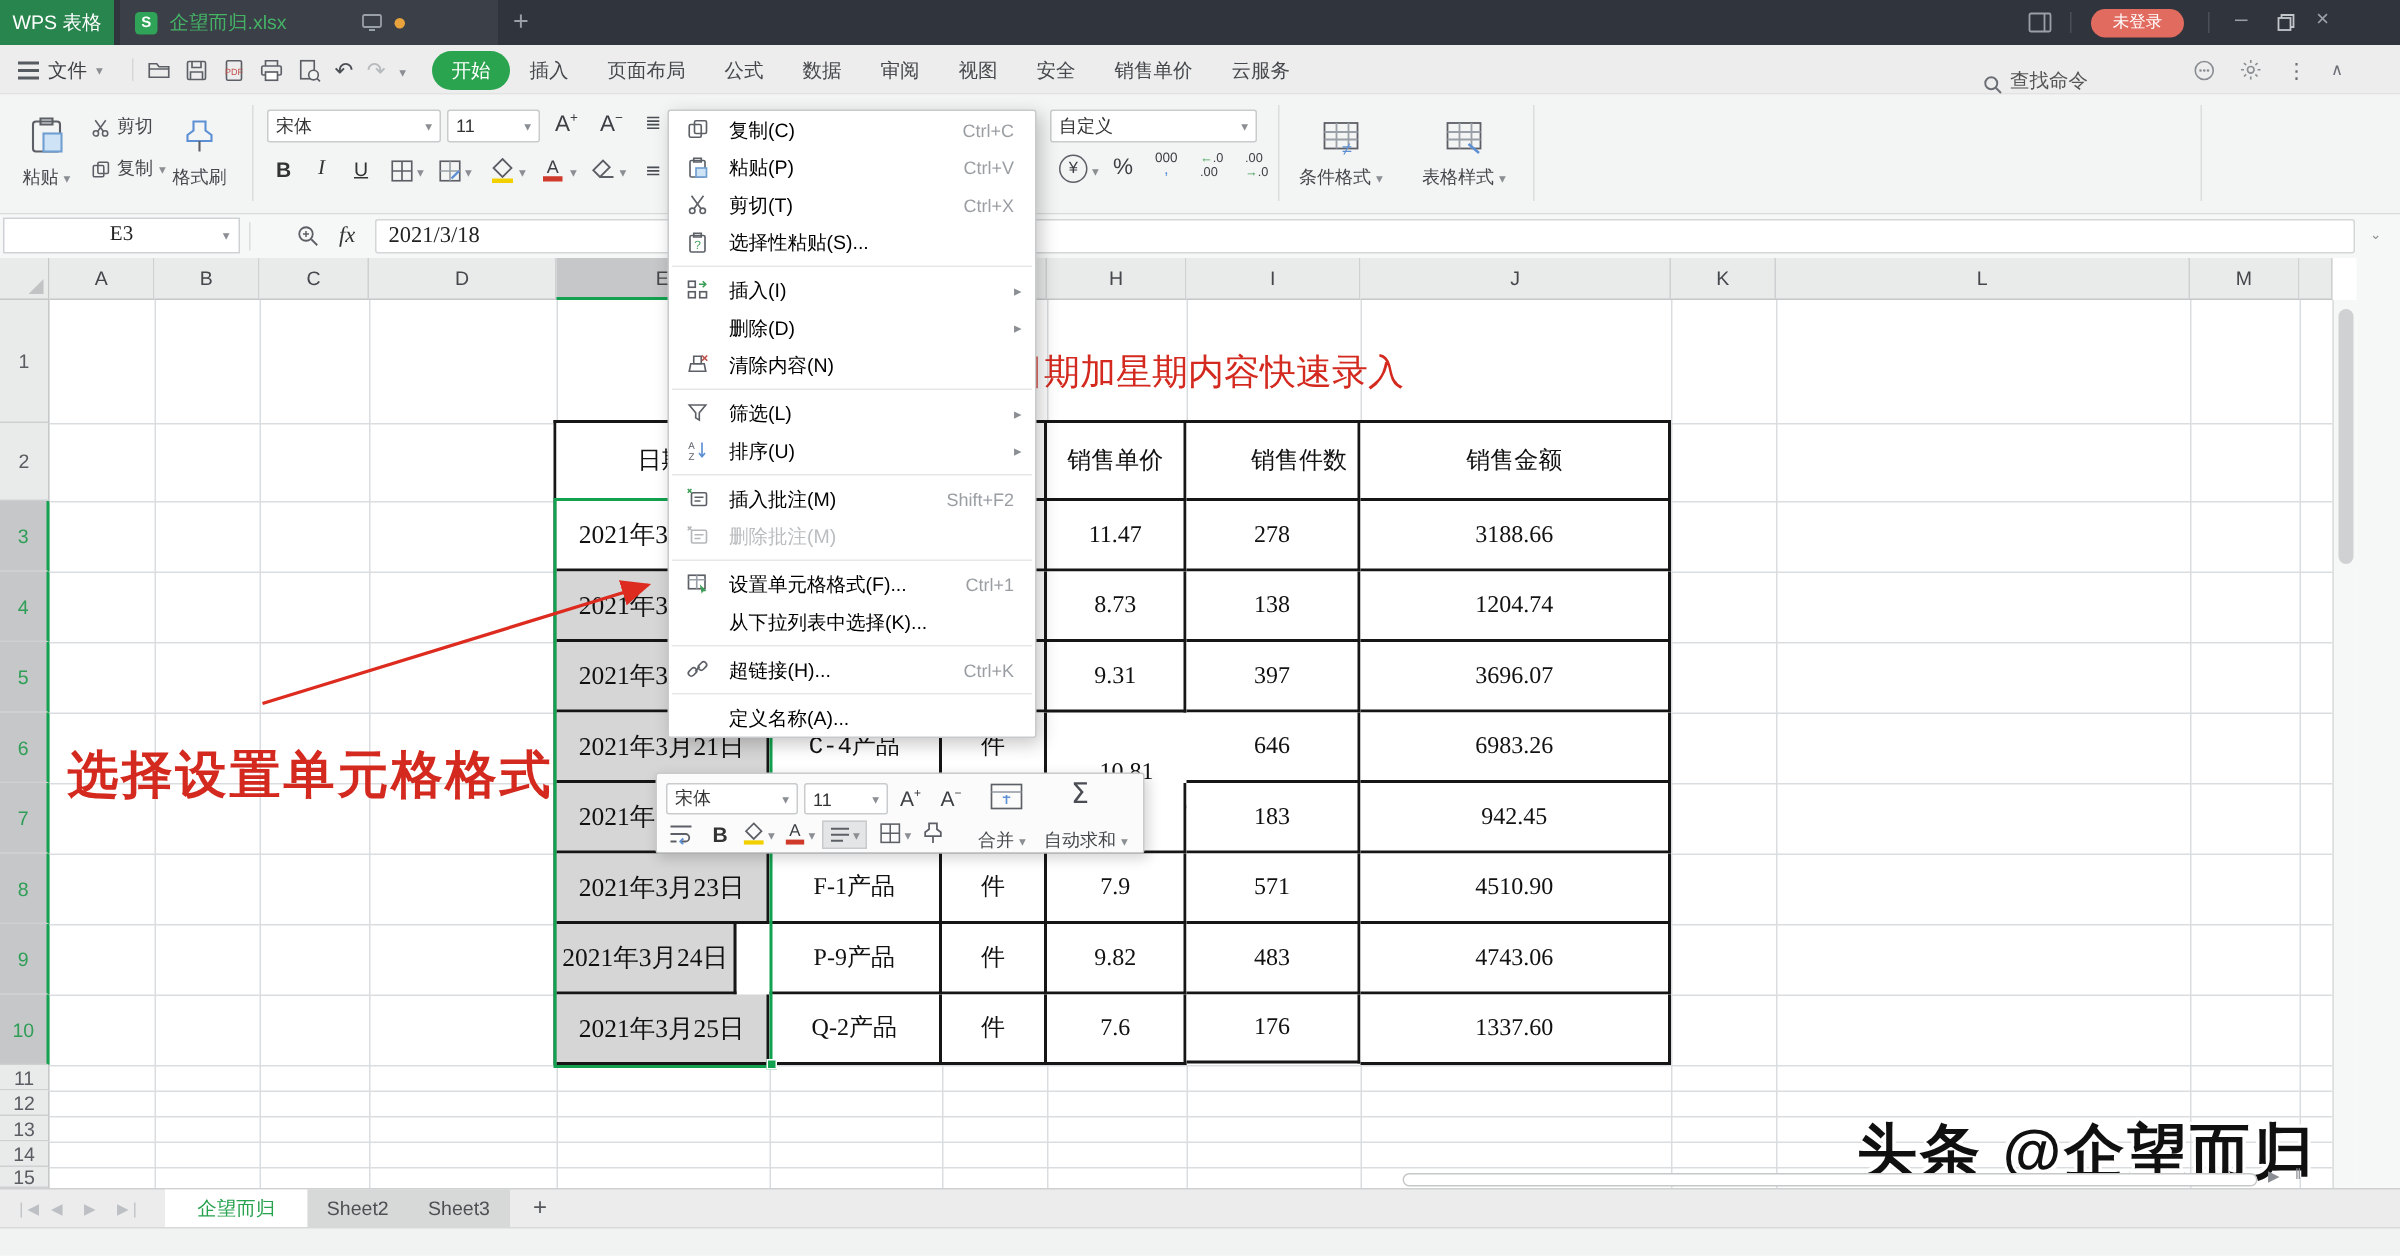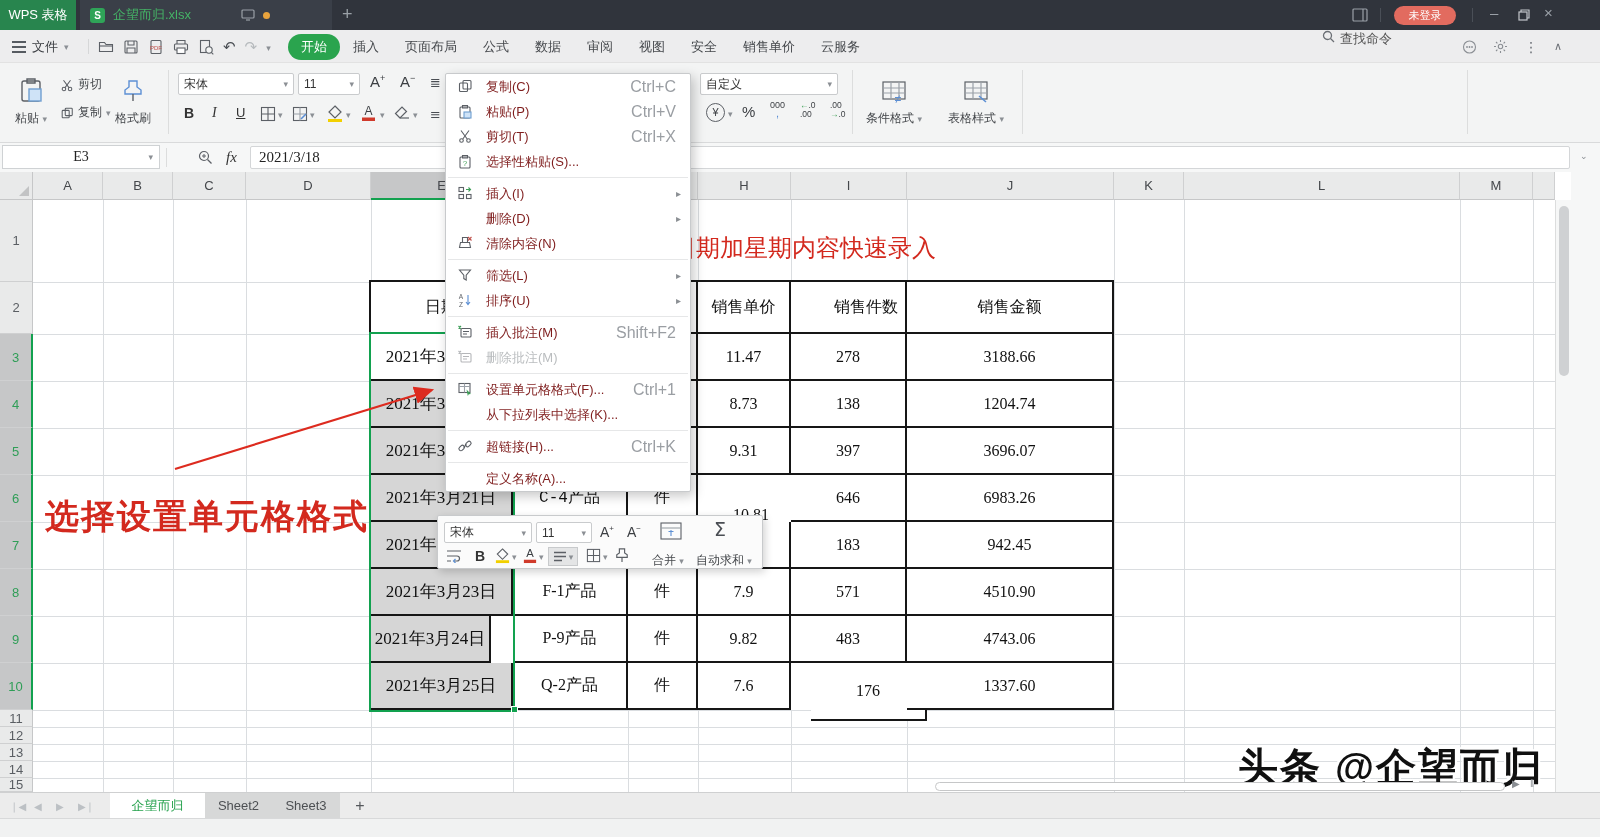--- a/index.html
+++ b/index.html
@@ -20,21 +20,21 @@
 #menubar{position:absolute;left:0;top:30px;width:1600px;height:33px;background:#ededee;border-bottom:1px solid #e2e2e2}
 #file-btn{position:absolute;left:12px;top:0;height:33px;display:flex;align-items:center;gap:6px;color:#3c3f43}
 .hamb{display:inline-block;width:14px}
 .hamb i{display:block;height:2px;background:#565b61;margin:3px 0}
 .caret{color:#8b8f94;font-size:9px}
 #qa-icons{position:absolute;left:98px;top:0;height:33px;display:flex;align-items:center;gap:9px}
 #qa-icons svg{display:block}
 #menu-items{position:absolute;left:288px;top:0;height:33px;display:flex;align-items:center}
 .menu-item{padding:4px 13px;font-size:13px;color:#45484c;border-radius:13px}
 .menu-item.pill{background:#2aa44e;color:#fff}
-#cmd-search{position:absolute;left:1322px;top:0;height:33px;display:flex;align-items:flex-start;gap:5px;color:#555}
+#cmd-search{position:absolute;left:1322px;top:0;height:33px;display:flex;align-items:flex-end;gap:5px;color:#555}
 #mb-right{position:absolute;left:1462px;top:0;height:33px;display:flex;align-items:center;gap:16px;color:#6b6f75}
 
 #ribbon{position:absolute;left:0;top:63px;width:1600px;height:80px;background:#f3f4f4;border-bottom:1px solid #d9dadb}
 .rib-sep{position:absolute;top:7px;width:1px;height:64px;background:#dcdddd}
 .bigbtn{position:absolute;top:7px;text-align:center;color:#45484c;font-size:12px}
 .bigbtn .bicon{height:34px;display:flex;align-items:flex-end;justify-content:center}
 .bigbtn .blabel{margin-top:6px;white-space:nowrap}
 .smallrow{position:absolute;display:flex;align-items:center;gap:4px;font-size:12px;color:#45484c;white-space:nowrap}
 .gly{font-family:"DejaVu Sans",sans-serif;color:#4a4e54}
 .combo{position:absolute;background:#fff;border:1px solid #c9cbcd;border-radius:2px;display:flex;align-items:center;font-size:12px;color:#333;padding:0 5px}
@@ -68,22 +68,22 @@
 #watermark{position:absolute;left:1238px;top:568px;font-size:40px;font-weight:bold;color:#101010;letter-spacing:2px;z-index:26;white-space:nowrap;text-shadow:-2px 0 #fff,2px 0 #fff,0 -2px #fff,0 2px #fff,2px 2px #fff,-2px -2px #fff}
 #vscroll{position:absolute;left:1555px;top:28px;width:16px;height:592px;background:#f6f7f7;border-left:1px solid #dcdddd;z-index:15}
 #vthumb{position:absolute;left:3px;top:6px;width:10px;height:170px;background:#cfd1d3;border-radius:5px}
 #rfill{position:absolute;left:1571px;top:0;width:29px;height:620px;background:#f6f7f7;z-index:14}
 #hscroll{position:absolute;left:935px;top:610px;width:570px;height:9px;background:#fff;border:1px solid #c6c7c8;border-radius:5px;z-index:27}
 .hs-gl{position:absolute;top:606px;color:#8a8e93;font-size:10px;z-index:27}
 
 #ctxmenu{position:absolute;left:445px;top:73px;width:246px;background:#fff;border:1px solid #c8cacc;border-radius:2px;box-shadow:3px 4px 12px rgba(0,0,0,.22);z-index:50;padding:0}
 .mi{position:relative;height:25px;display:flex;align-items:center}
 .mi .ic{position:absolute;left:11px;width:17px;height:17px}
-.mi .lbl{position:absolute;left:40px;font-size:13px;color:#7f1d1d;white-space:nowrap}
-.mi .sc{position:absolute;right:14px;font-size:16px;color:#9a9ea3}
+.mi .lbl{position:absolute;left:40px;font-size:13px;color:#000000;white-space:nowrap}
+.mi .sc{position:absolute;right:14px;font-size:12px;color:#9a9ea3}
 .mi .sub{position:absolute;right:9px;font-size:10px;color:#8b8f94}
 .mi.disabled .lbl{color:#babdbf}
 .mi.disabled .ic{opacity:.45}
 .msep{height:1px;background:#e6e7e8;margin:3px 2px}
 
 #minibar{position:absolute;left:437px;top:515px;width:326px;height:54px;background:#fbfbfb;border:1px solid #c8cacc;border-radius:2px;box-shadow:2px 3px 9px rgba(0,0,0,.18);z-index:45}
 #minibar .combo{font-size:12px}
 .mb-ic{position:absolute;display:flex;align-items:center;justify-content:center}
 .mb-lbl{position:absolute;font-size:12px;color:#45484c;white-space:nowrap}
 
@@ -557,21 +557,21 @@
       <div class="cell datecell selfill" style="left: 0px; top: 334px; width: 120px; height: 47px;">2021年3月24日</div>
       <div class="cell" style="left: 142px; top: 334px; width: 115px; height: 47px;">P-9产品</div>
       <div class="cell" style="left: 257px; top: 334px; width: 70px; height: 47px;">件</div>
       <div class="cell" style="left: 327px; top: 334px; width: 93px; height: 47px;">9.82</div>
       <div class="cell" style="left: 420px; top: 334px; width: 116px; height: 47px;">483</div>
       <div class="cell" style="left: 536px; top: 334px; width: 207px; height: 47px;">4743.06</div>
       <div class="cell datecell selfill" style="left: 0px; top: 381px; width: 142px; height: 47px;">2021年3月25日</div>
       <div class="cell" style="left: 142px; top: 381px; width: 115px; height: 47px;">Q-2产品</div>
       <div class="cell" style="left: 257px; top: 381px; width: 70px; height: 47px;">件</div>
       <div class="cell" style="left: 327px; top: 381px; width: 93px; height: 47px;">7.6</div>
-      <div class="cell" style="left: 420px; top: 381px; width: 116px; height: 58px; margin-left: 20px;">176</div>
+      <div class="cell" style="left: 420px; top: 381px; width: 116px; height: 46px;">176</div>
       <div class="cell" style="left: 536px; top: 381px; width: 207px; height: 47px;">1337.60</div>
     </div>
   <div id="sel-border"></div>
   <div id="fill-handle"></div>
   <div id="red-note">选择设置单元格格式</div>
   <svg id="arrow-svg" width="1600" height="620">
     <defs>
         <marker id="ah" markerWidth="10" markerHeight="8" refX="8" refY="4" orient="auto">
           <path d="M0 0L9 4L0 8Z" fill="#dd2b1f"></path>
         </marker>

